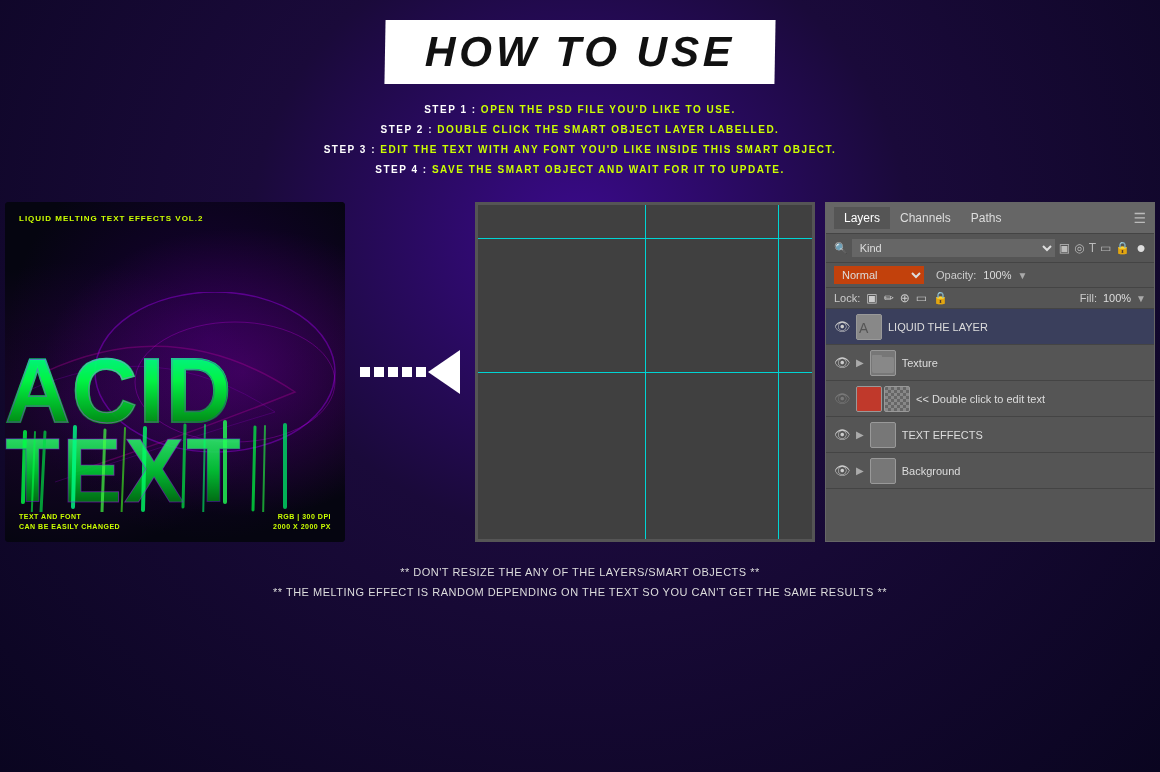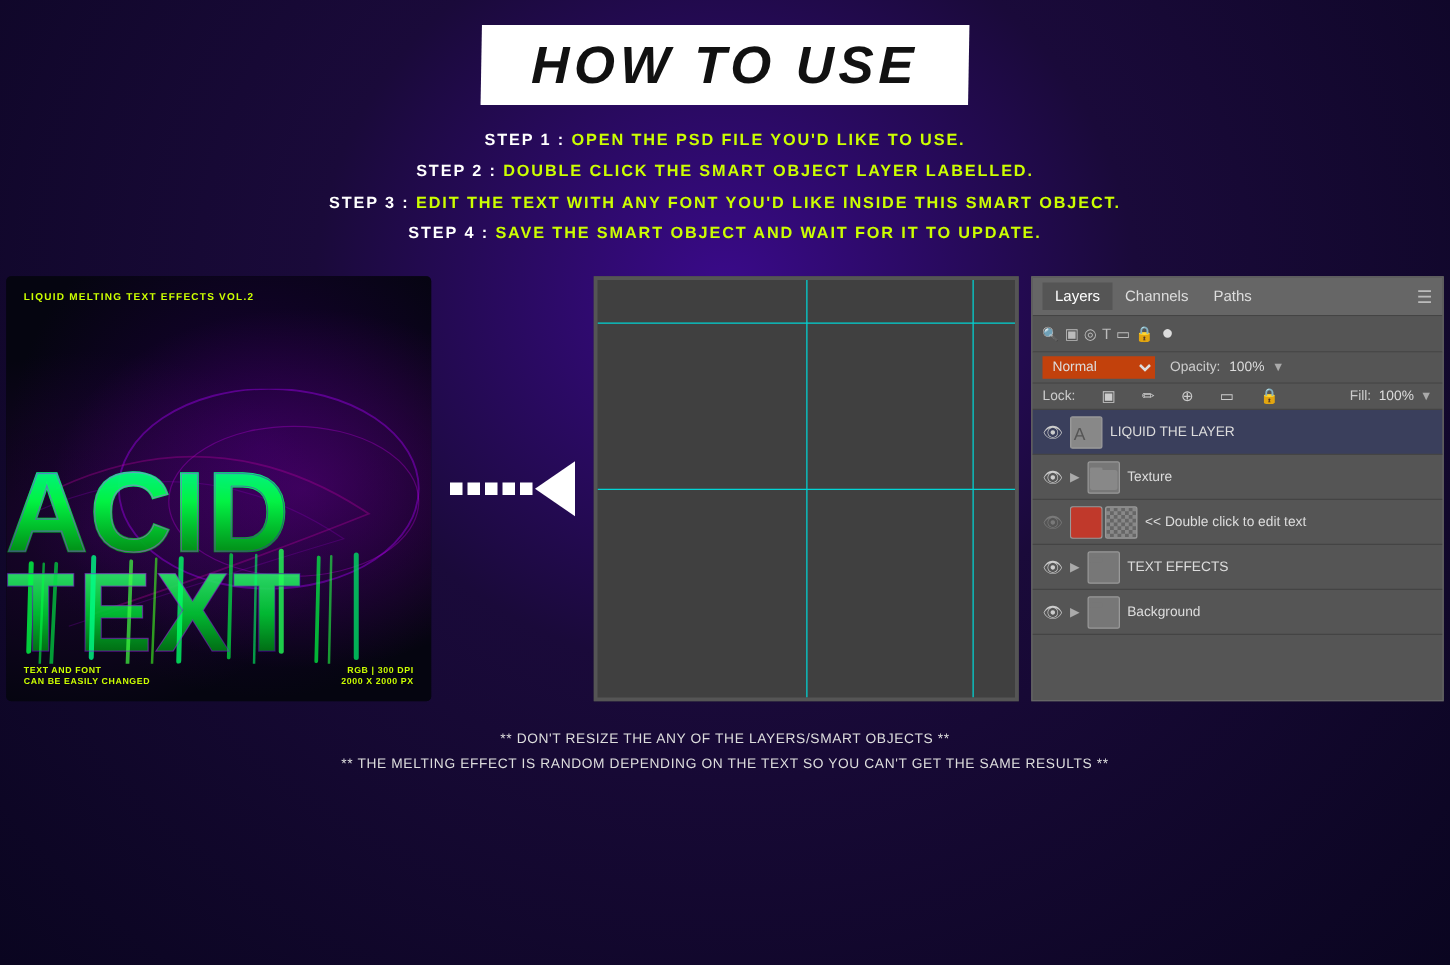--- a/index.html
+++ b/index.html
@@ -47,21 +47,21 @@
       font-style: italic;
     }
 
     
     .steps-container {
       text-align: center;
       margin-bottom: 20px;
     }
     .step-line {
       font-family: 'Arial', sans-serif;
-      font-size: 13px;
+      font-size: 10px;
       font-weight: bold;
       letter-spacing: 1.5px;
       text-transform: uppercase;
       margin-bottom: 4px;
       line-height: 1.6;
     }
     .step-label {
       color: white;
     }
     .step-value {
@@ -326,21 +326,21 @@
       flex: 1;
       max-width: 90px;
       outline: none;
     }
 
     .lock-row {
       background: #555;
       display: flex;
       align-items: center;
       padding: 3px 8px;
-      gap: 21px;
+      gap: 6px;
       border-bottom: 1px solid #444;
       font-size: 11px;
       color: #ccc;
     }
 
     .fill-control {
       margin-left: auto;
       display: flex;
       align-items: center;
       gap: 3px;
@@ -545,20 +545,23 @@
 
       <div class="layers-header">
         <div class="layers-tab active">Layers</div>
         <div class="layers-tab">Channels</div>
         <div class="layers-tab">Paths</div>
         <div class="layers-menu-icon">☰</div>
       </div>
 
       <div class="layers-search-row">
         <span class="search-icon-small">🔍</span>
+        <select class="kind-select">
+          <option>Kind</option>
+        </select>
         <span style="color:#bbb;font-size:12px;">▣</span>
         <span style="color:#bbb;font-size:12px;">◎</span>
         <span style="color:#bbb;font-size:12px;">T</span>
         <span style="color:#bbb;font-size:12px;">▭</span>
         <span style="color:#bbb;font-size:12px;">🔒</span>
         <span style="color:#ddd;font-size:16px;margin-left:2px;">●</span>
       </div>
 
       <div class="layers-opacity-row">
         <select class="blend-select">

